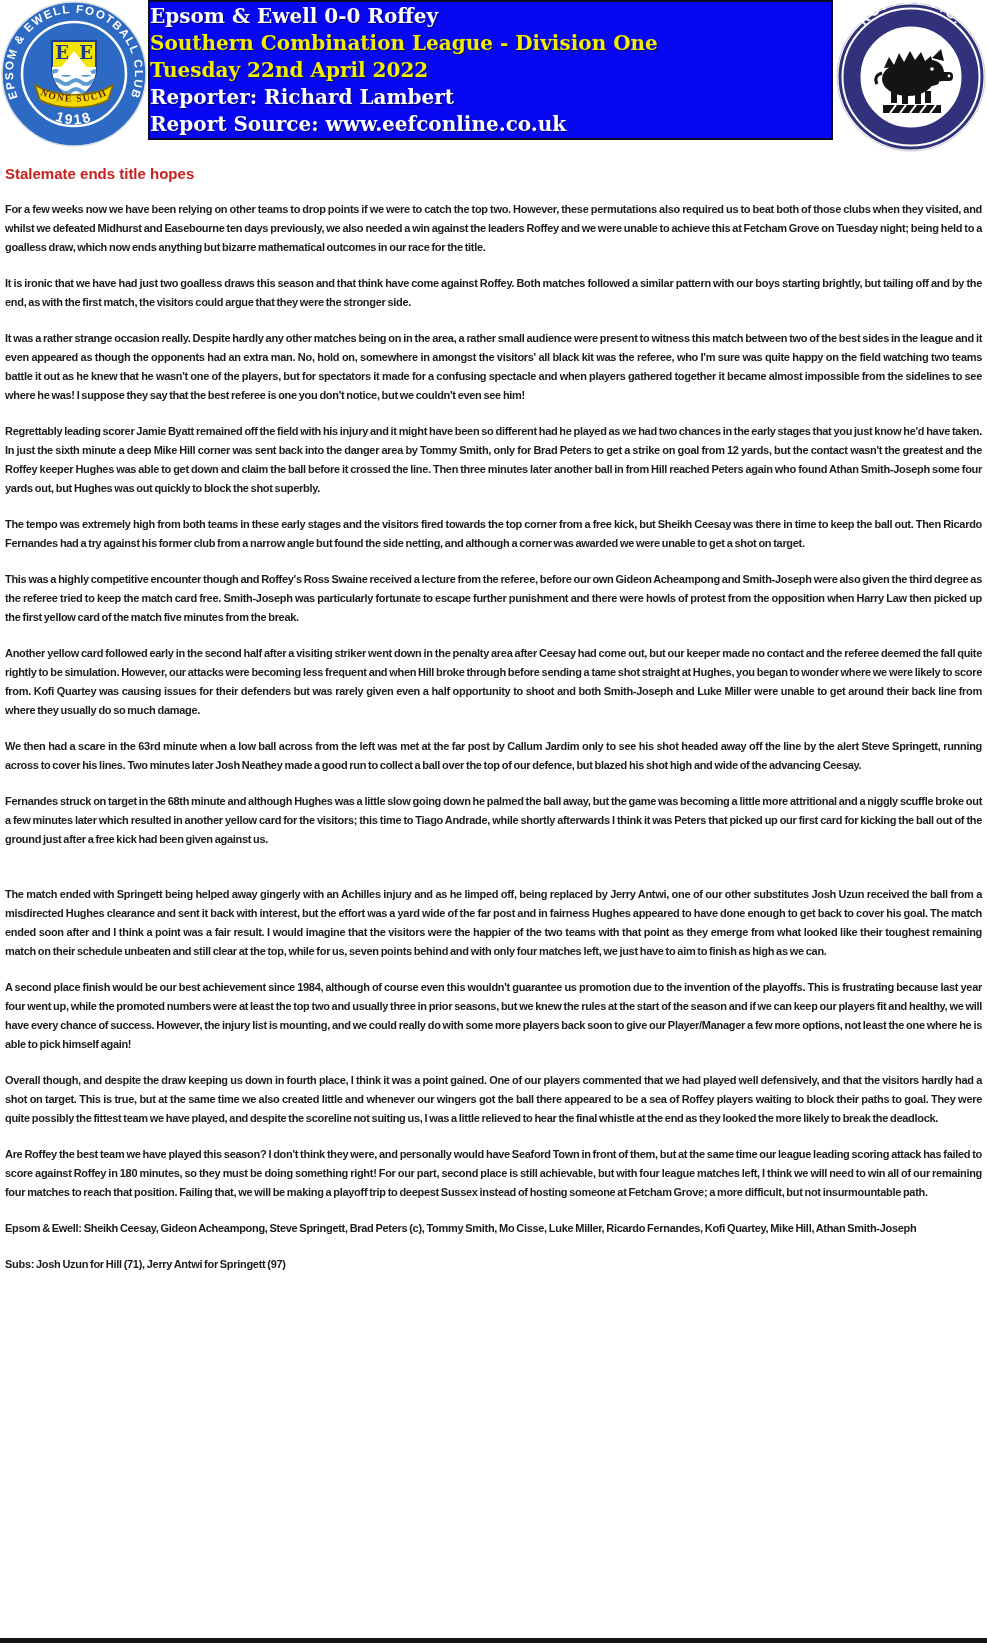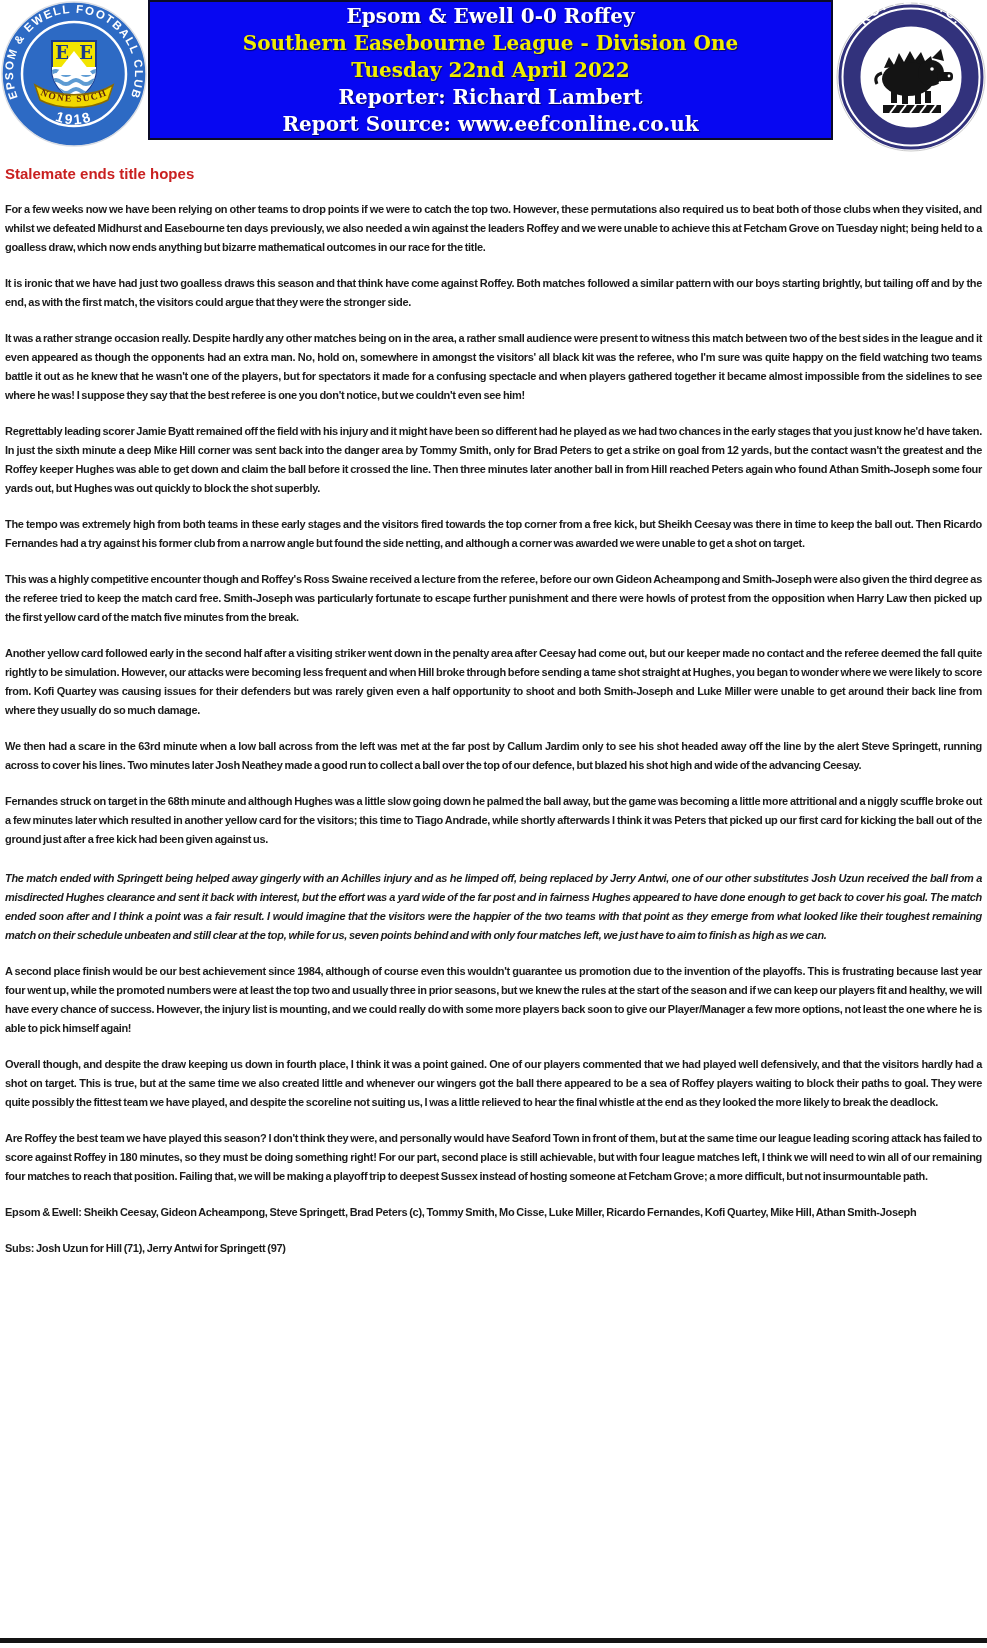--- a/index.html
+++ b/index.html
@@ -11,33 +11,33 @@
   .badge{position:absolute;top:0;}
   .badge.home{left:1px;top:1px;}
   .badge.away{left:836px;top:2px;}
   .blue-box{
     position:absolute;left:148px;top:0;width:685px;height:140px;
     background:#0707f2;border:2px solid #0b0b28;box-sizing:border-box;
     display:flex;flex-direction:column;justify-content:center;gap:2px;
   }
   .hline{
     font-family:"DejaVu Serif",serif;font-weight:bold;font-size:20px;line-height:25px;
-    text-align:center;text-shadow:1px 1px 1px rgba(0,0,0,0.55);white-space:nowrap;
+    text-align:left;text-shadow:1px 1px 1px rgba(0,0,0,0.55);white-space:nowrap;
   }
   .hline.white{color:#ffffff;}
   .hline.yellow{color:#f0ed00;}
 
   
   .article{padding:0 5px 0 5px;}
   .headline{font-size:15px;font-weight:700;color:#c92020;margin:14px 0 4px 0;line-height:18px;}
   .bp{
     font-size:11px;line-height:19px;font-weight:700;color:#1c1c1c;
     text-align:justify;margin:17px 0 0 0;letter-spacing:-0.3px;word-spacing:-0.8px;
   }
-  .gap-before{margin-top:20px;font-style:italic;}
+  .gap-before{margin-top:36px;}
   .bottom-rule{position:absolute;left:0;top:1638px;width:987px;height:5px;background:#141414;}
 </style>
 </head>
 <body>
 
 <div class="page">
 
   <header class="header">
 
     <svg class="badge home" width="146" height="146" viewBox="0 0 146 146" xmlns="http://www.w3.org/2000/svg" xmlns:xlink="http://www.w3.org/1999/xlink">
@@ -72,21 +72,21 @@
       <defs>
           <path id="eps-motto" d="M 40 94 C 58 103 88 103 106 94"></path>
         </defs>
       <text font-family="Liberation Serif, serif" font-size="9.5" font-weight="bold" fill="#5a2410" letter-spacing="1.5">
         <textPath href="#eps-motto" xlink:href="#eps-motto" startOffset="50%" text-anchor="middle">NONE SUCH</textPath>
       </text>
     </svg>
 
     <div class="blue-box">
       <div class="hline white">Epsom &amp; Ewell 0-0 Roffey</div>
-      <div class="hline yellow">Southern Easebourne League - Division One</div>
+      <div class="hline yellow">Southern Combination League - Division One</div>
       <div class="hline yellow">Tuesday 22nd April 2022</div>
       <div class="hline white">Reporter: Richard Lambert</div>
       <div class="hline white">Report Source: www.eefconline.co.uk</div>
     </div>
 
     <svg class="badge away" width="150" height="150" viewBox="0 0 150 150" xmlns="http://www.w3.org/2000/svg" xmlns:xlink="http://www.w3.org/1999/xlink">
       <circle cx="75" cy="75" r="74" fill="#ffffff" stroke="#cccccc" stroke-width="1"></circle>
       <circle cx="75" cy="75" r="71" fill="none" stroke="#32327c" stroke-width="3"></circle>
       <circle cx="75" cy="75" r="59" fill="none" stroke="#32327c" stroke-width="17"></circle>
       <defs>

